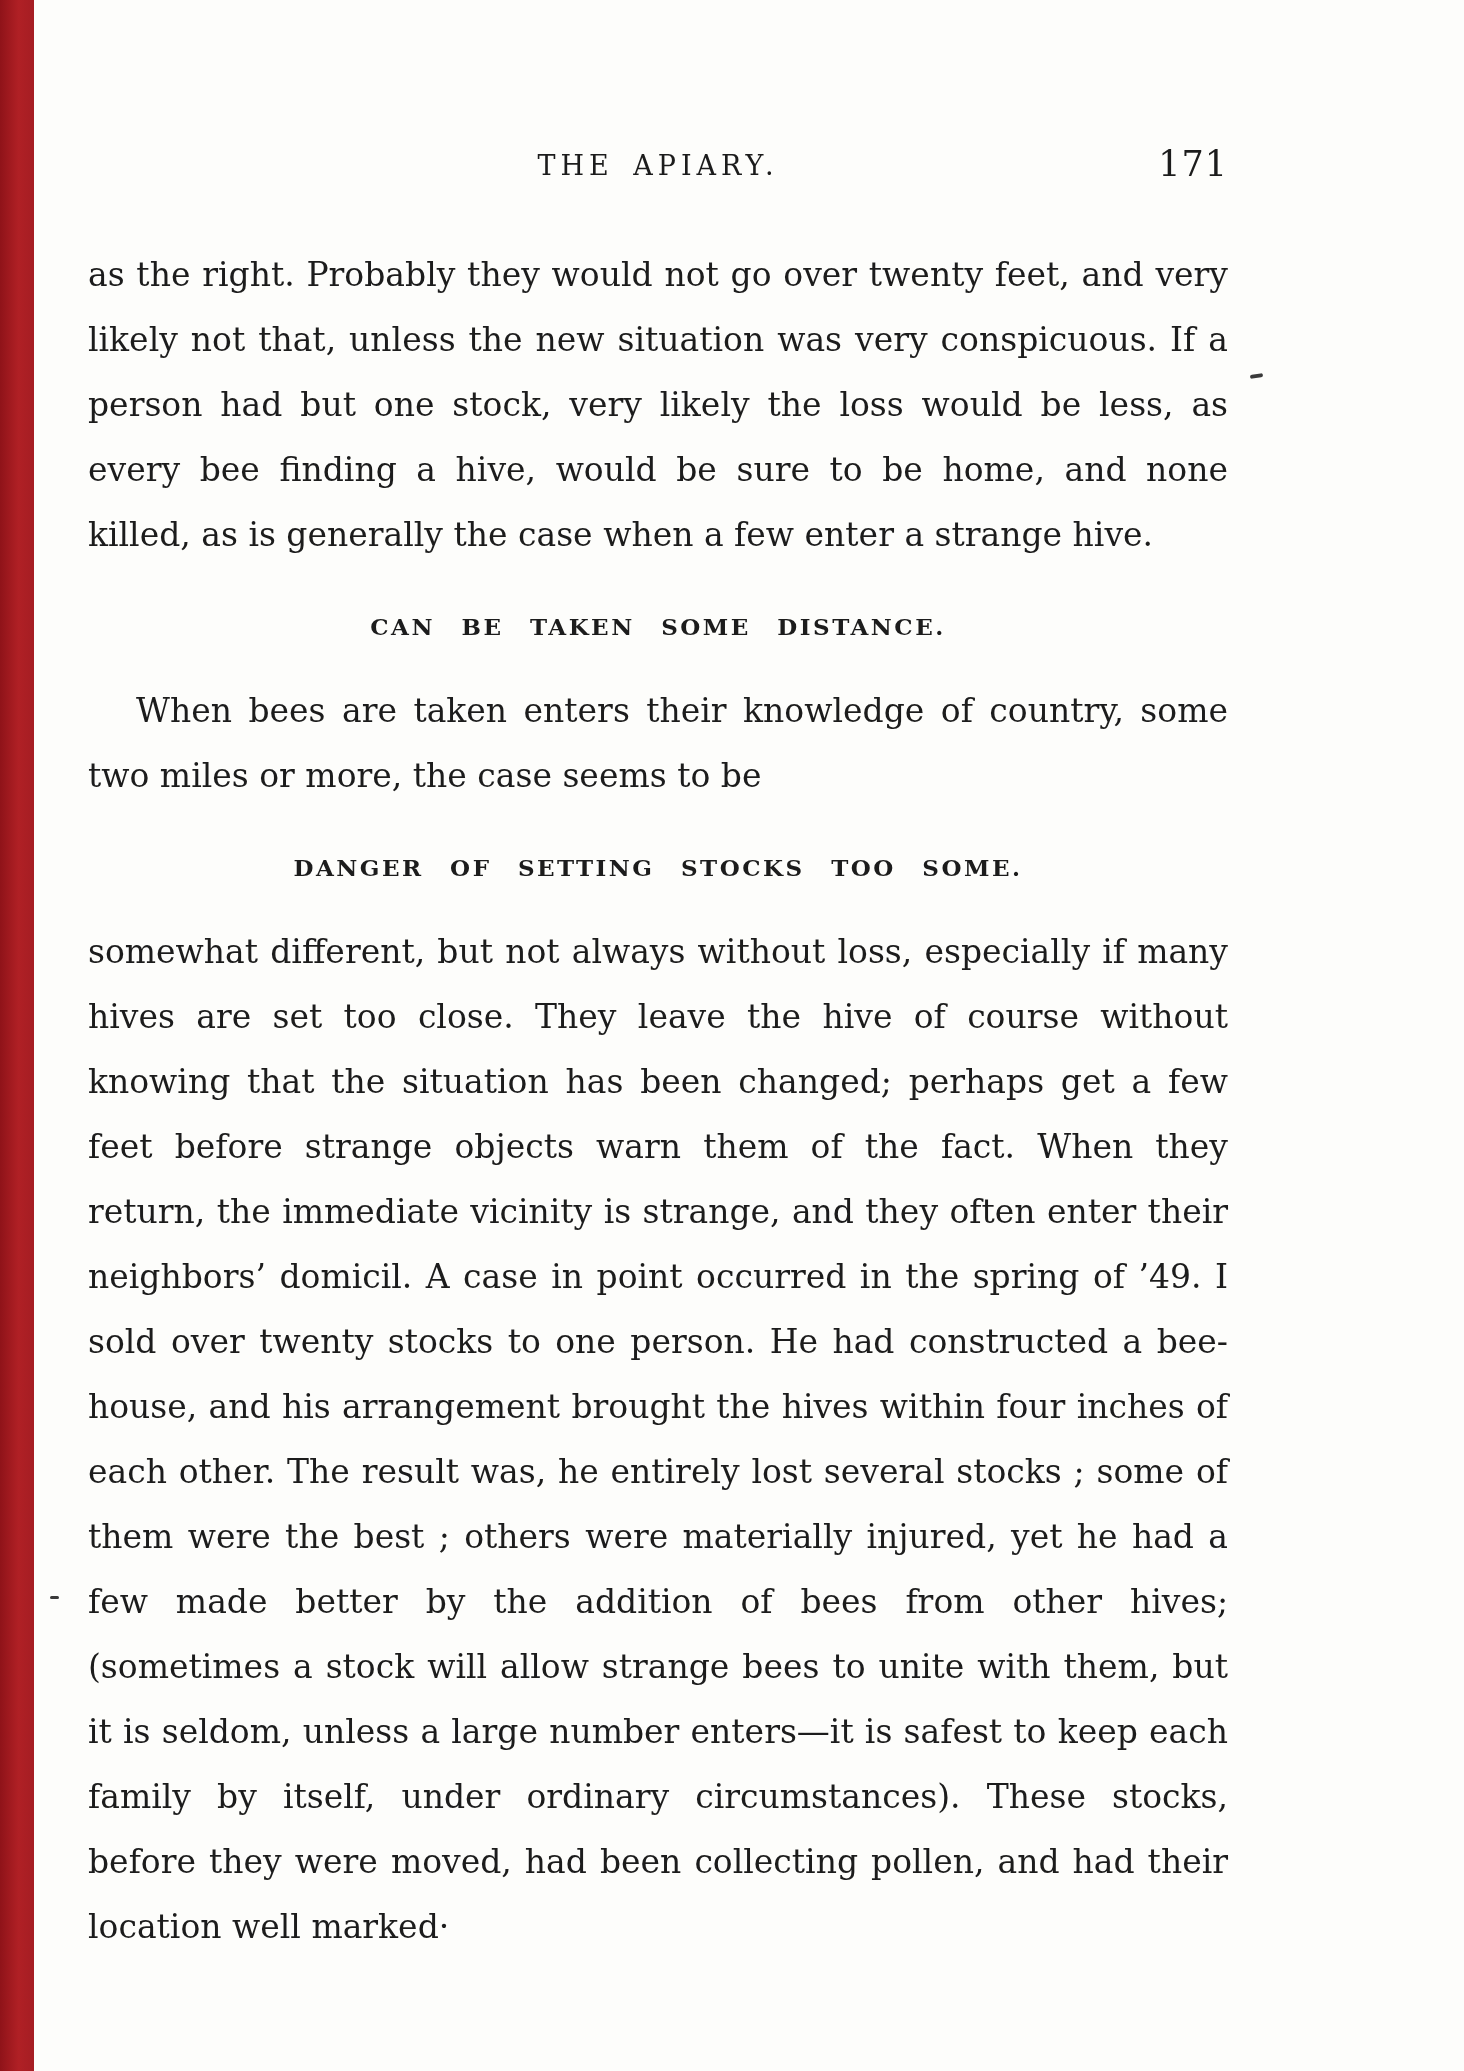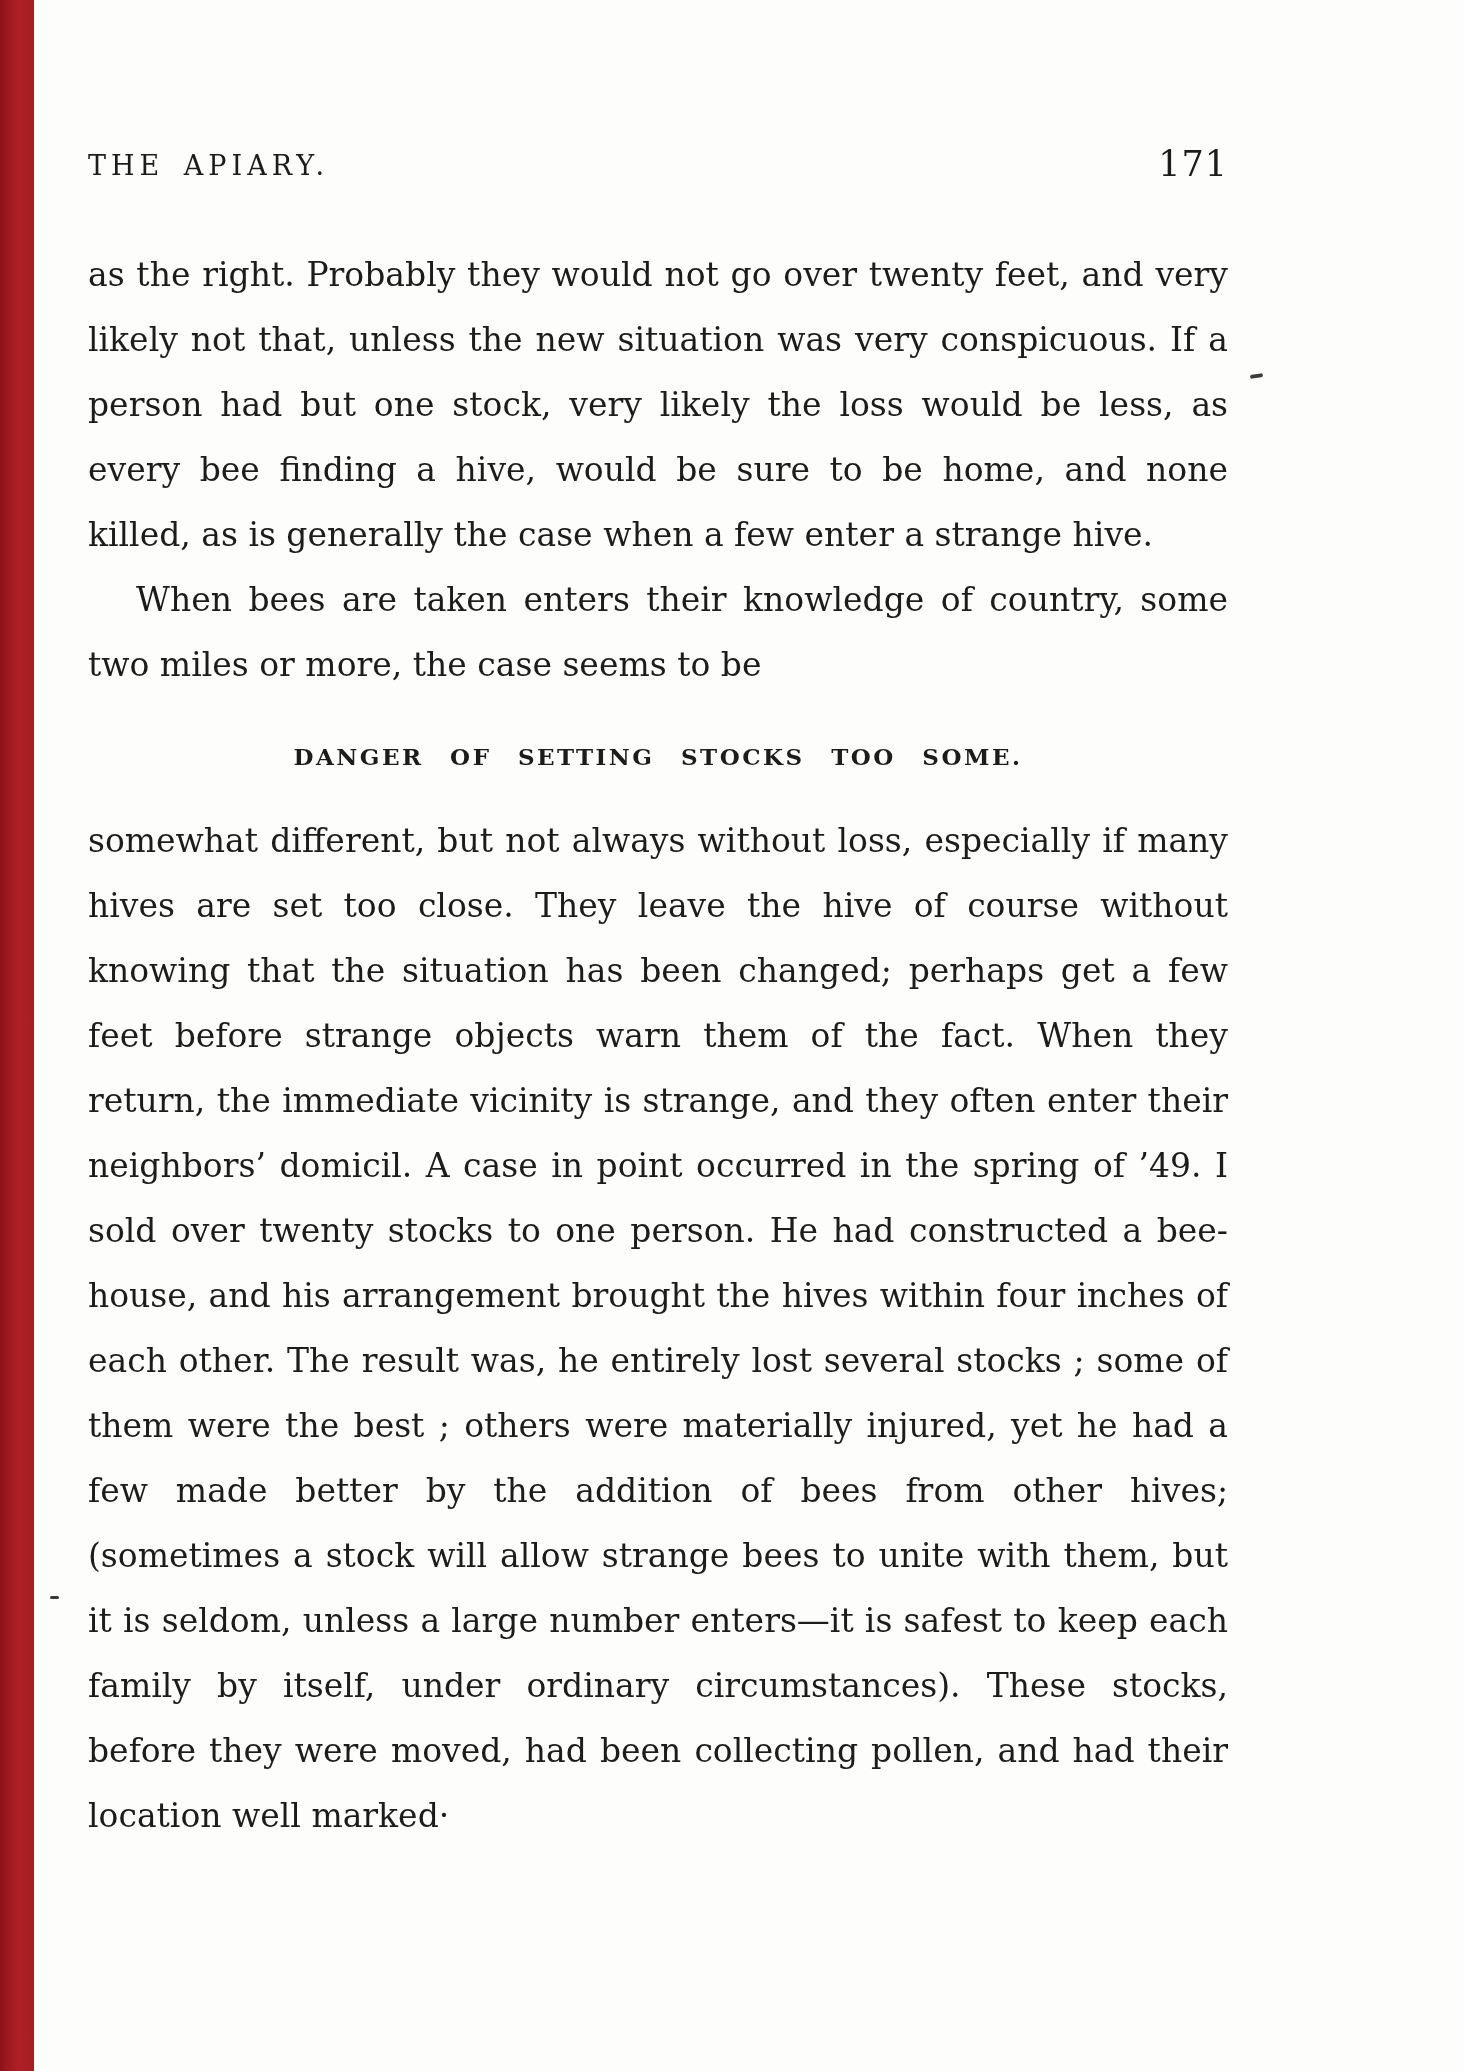--- a/index.html
+++ b/index.html
@@ -32,21 +32,21 @@
     padding-top: 150px;
   }
   .header {
     position: relative;
     height: 42px;
     margin-bottom: 50px;
   }
   .running-title {
     position: absolute;
     left: 0; right: 0;
-    text-align: left;
+    text-align: center;
     font-size: 27px;
     letter-spacing: 5px;
     word-spacing: 6px;
     color: var(--ink);
   }
   .page-number {
     position: absolute;
     right: 0;
     top: -6px;
     font-size: 35px;
@@ -88,20 +88,21 @@
 
 <div class="content">
 
   <div class="header">
     <span class="running-title">THE APIARY.</span>
     <span class="page-number">171</span>
   </div>
 
   <p class="para">as the right.  Probably they would not go over twenty feet, and very likely not that, unless the new situation was very conspicuous.  If a person had but one stock, very likely the loss would be less, as every bee finding a hive, would be sure to be home, and none killed, as is generally the case when a few enter a strange hive.</p>
 
+  <h2 class="sec">CAN BE TAKEN SOME DISTANCE.</h2>
 
   <p class="para indent">When bees are taken enters their knowledge of country, some two miles or more, the case seems to be</p>
 
   <h2 class="sec">DANGER OF SETTING STOCKS TOO SOME.</h2>
 
   <p class="para">somewhat different, but not always without loss, especially if many hives are set too close.  They leave the hive of course without knowing that the situation has been changed; perhaps get a few feet before strange objects warn them of the fact.  When they return, the immediate vicinity is strange, and they often enter their neighbors’ domicil.  A case in point occurred in the spring of ’49.  I sold over twenty stocks to one person.  He had constructed a bee-house, and his arrangement brought the hives within four inches of each other.  The result was, he entirely lost several stocks ; some of them were the best ;  others were materially injured, yet he had a few made better by the addition of bees from other hives; (sometimes a stock will allow strange bees to unite with them, but it is seldom, unless a large number enters—it is safest to keep each family by itself, under ordinary circumstances).  These stocks, before they were moved, had been collecting pollen, and had their location well marked·</p>
 
 </div>
 
 </body></html>

